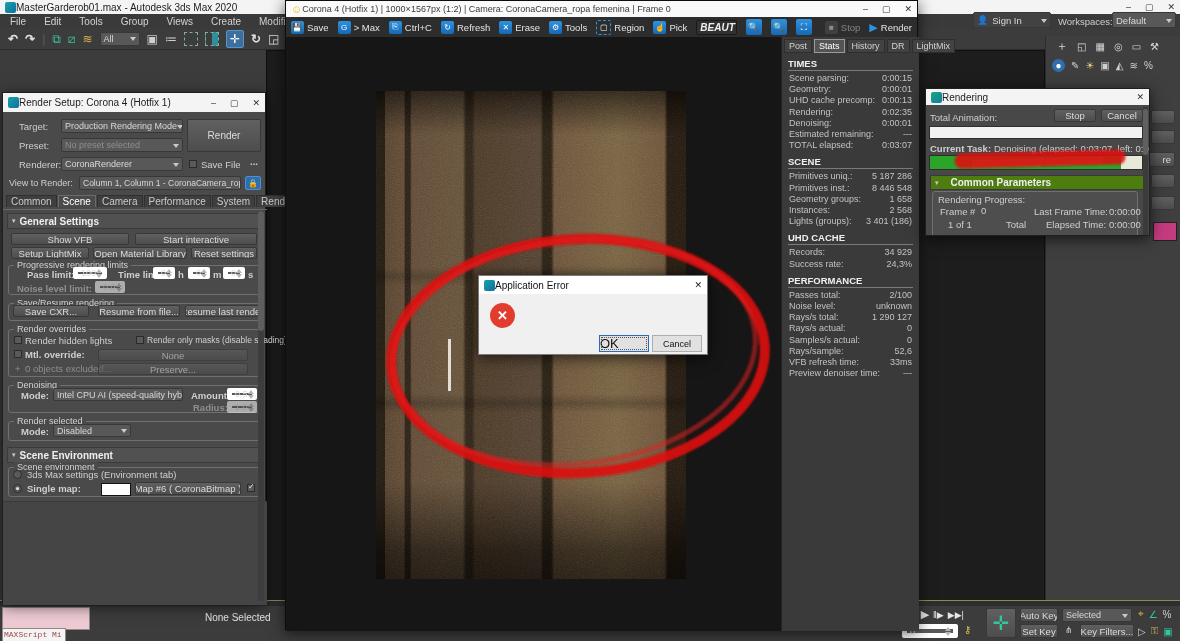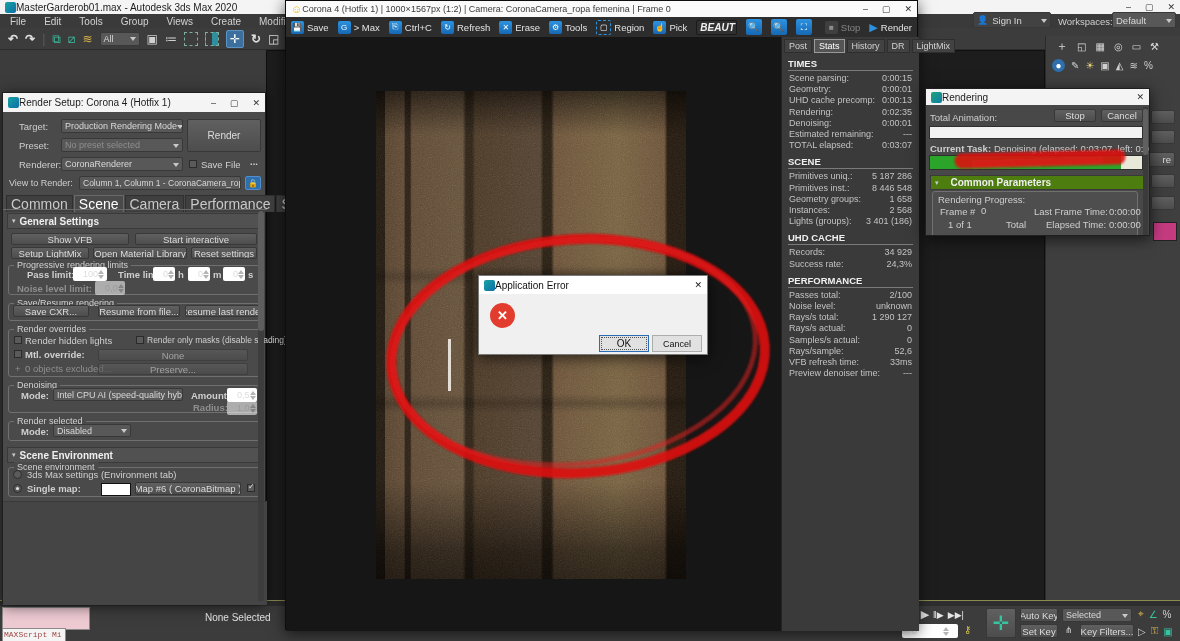--- a/index.html
+++ b/index.html
@@ -15,36 +15,36 @@
   
   .btn{background:linear-gradient(#606060,#4d4d4d);border:1px solid #383838;border-radius:2px;color:#dcdcdc;
        font-size:9.5px;display:flex;align-items:center;justify-content:center;box-sizing:border-box;white-space:nowrap;overflow:hidden}
   .dd{background:#585858;border:1px solid #383838;border-radius:2px;color:#d8d8d8;font-size:9px;
       display:flex;align-items:center;padding:0 3px;box-sizing:border-box;white-space:nowrap;overflow:hidden}
   .caret{width:0;height:0;border:3px solid transparent;border-top:4px solid #c9c9c9;margin-left:auto;flex:0 0 auto;transform:translateY(2px)}
   .lbl{position:absolute;font-size:9.5px;color:#cfcfcf;white-space:nowrap}
   .dim{color:#8f8f8f !important}
   .grp{position:absolute;border:1px solid #707070;border-radius:3px;box-sizing:border-box}
   .lg{position:absolute;top:-6px;left:5px;background:#4a4a4a;padding:0 3px;font-size:9px;color:#d2d2d2;white-space:nowrap}
-  .spin{background:#585858;border:7px solid #ffffff;border-radius:2px;font-size:9px;color:#ddd;display:flex;align-items:center;padding:0 1px 0 3px;box-sizing:border-box}
+  .spin{background:#585858;border:5px solid #ffffff;border-radius:2px;font-size:9px;color:#ddd;display:flex;align-items:center;padding:0 1px 0 3px;box-sizing:border-box}
   .spin .arrs{margin-left:auto;display:flex;flex-direction:column;gap:1px;padding-right:1px}
   .spin .arrs i{display:block;width:0;height:0;border:3px solid transparent}
   .spin .arrs .up{border-bottom:4px solid #b5b5b5;border-top:none}
   .spin .arrs .dn{border-top:4px solid #b5b5b5;border-bottom:none}
   .cb{width:8px;height:8px;border:1px solid #2b2b2b;background:#5a5a5a;display:inline-block;box-sizing:border-box}
   .cb.on::before{content:"✓";color:#e8e8e8;font-size:8px;line-height:6px;display:block;margin:-1px 0 0 0}
   .radio{width:9px;height:9px;border-radius:50%;border:1px solid #2b2b2b;background:#5a5a5a;display:inline-block;box-sizing:border-box}
   .radio.sel::after{content:"";display:block;width:3px;height:3px;border-radius:50%;background:#e6e6e6;margin:2px}
   .rolltitle{font-weight:bold;color:#efefef;font-size:10px}
   
   .vbtn{display:flex;align-items:center;gap:3px;color:#e4e4e4;font-size:9.5px;white-space:nowrap}
   .vico{width:13px;height:13px;border-radius:2px;background:linear-gradient(#2d93e0,#1668b4);color:#fff;font-size:8px;display:flex;align-items:center;justify-content:center;flex:0 0 auto}
   .shead{font-weight:bold;color:#f0f0f0;font-size:9.5px;border-bottom:1px solid #7a7a7a;padding:0 0 1px 0;margin:5px 6px 2px 6px}
   .srow{display:flex;justify-content:space-between;font-size:9px;color:#c3c3c3;padding:0 7px;line-height:11.2px}
-  .rtab{font-size:14px;padding:0 4px;background:#3f3f3f;border:1px solid #303030;border-bottom:none;color:#c9c9c9;white-space:nowrap}
+  .rtab{font-size:10px;padding:0 4px;background:#3f3f3f;border:1px solid #303030;border-bottom:none;color:#c9c9c9;white-space:nowrap}
   .rtab.active{background:#4a4a4a;color:#fff;border-color:#6a6a6a}
   .stab{font-size:9px;padding:1px 4px;background:#424242;border:1px solid #2e2e2e;color:#d2d2d2;white-space:nowrap}
   .stab.active{background:#545454;border-color:#9a9a9a;color:#fff}
   .ico{display:inline-flex;align-items:center;justify-content:center}
   .noisewrap{position:absolute;inset:0;mix-blend-mode:soft-light;opacity:.85;pointer-events:none}
   .shadow{box-shadow:0 3px 14px rgba(0,0,0,.65)}
 </style>
 </head>
 <body>
 
@@ -618,21 +618,21 @@
 
 <div class="abs shadow" style="left:478px;top:275px;width:230px;height:80px;background:#f0f0f0;border:1px solid #7a7a7a">
   <div class="wtb" style="height:18px;font-size:10px;background:#ffffff">
     <span class="applogo"></span>
     <span style="color:#111">Application Error</span>
     <span class="wctl" style="color:#222">
         <span>✕</span>
       </span>
   </div>
   <div style="position:absolute;left:11px;top:27px;width:25px;height:25px;border-radius:50%;background:#e23c2e;color:#fff;display:flex;align-items:center;justify-content:center;font-size:13px;font-weight:bold">✕</div>
-  <div style="position:absolute;left:120px;top:59px;width:48px;height:15px;background:#e1e1e1;border:1px solid #2a6db5;outline:1px dotted #555;outline-offset:-3px;display:flex;align-items:center;justify-content:center;font-size:10px;color:#111">
+  <div style="position:absolute;left:120px;top:59px;width:48px;height:15px;background:#e1e1e1;border:1px solid #2a6db5;outline:1px dotted #555;outline-offset:-3px;display:flex;align-items:center;justify-content:flex-start;font-size:13px;color:#111">
     <span>OK</span>
   </div>
   <div style="position:absolute;left:173px;top:59px;width:48px;height:15px;background:#e1e1e1;border:1px solid #adadad;display:flex;align-items:center;justify-content:center;font-size:9px;color:#111">
     <span>Cancel</span>
   </div>
 </div>
 
 <svg class="abs" width="1180" height="641" style="left:0;top:0;pointer-events:none">
   <defs>
       <filter id="soft">

